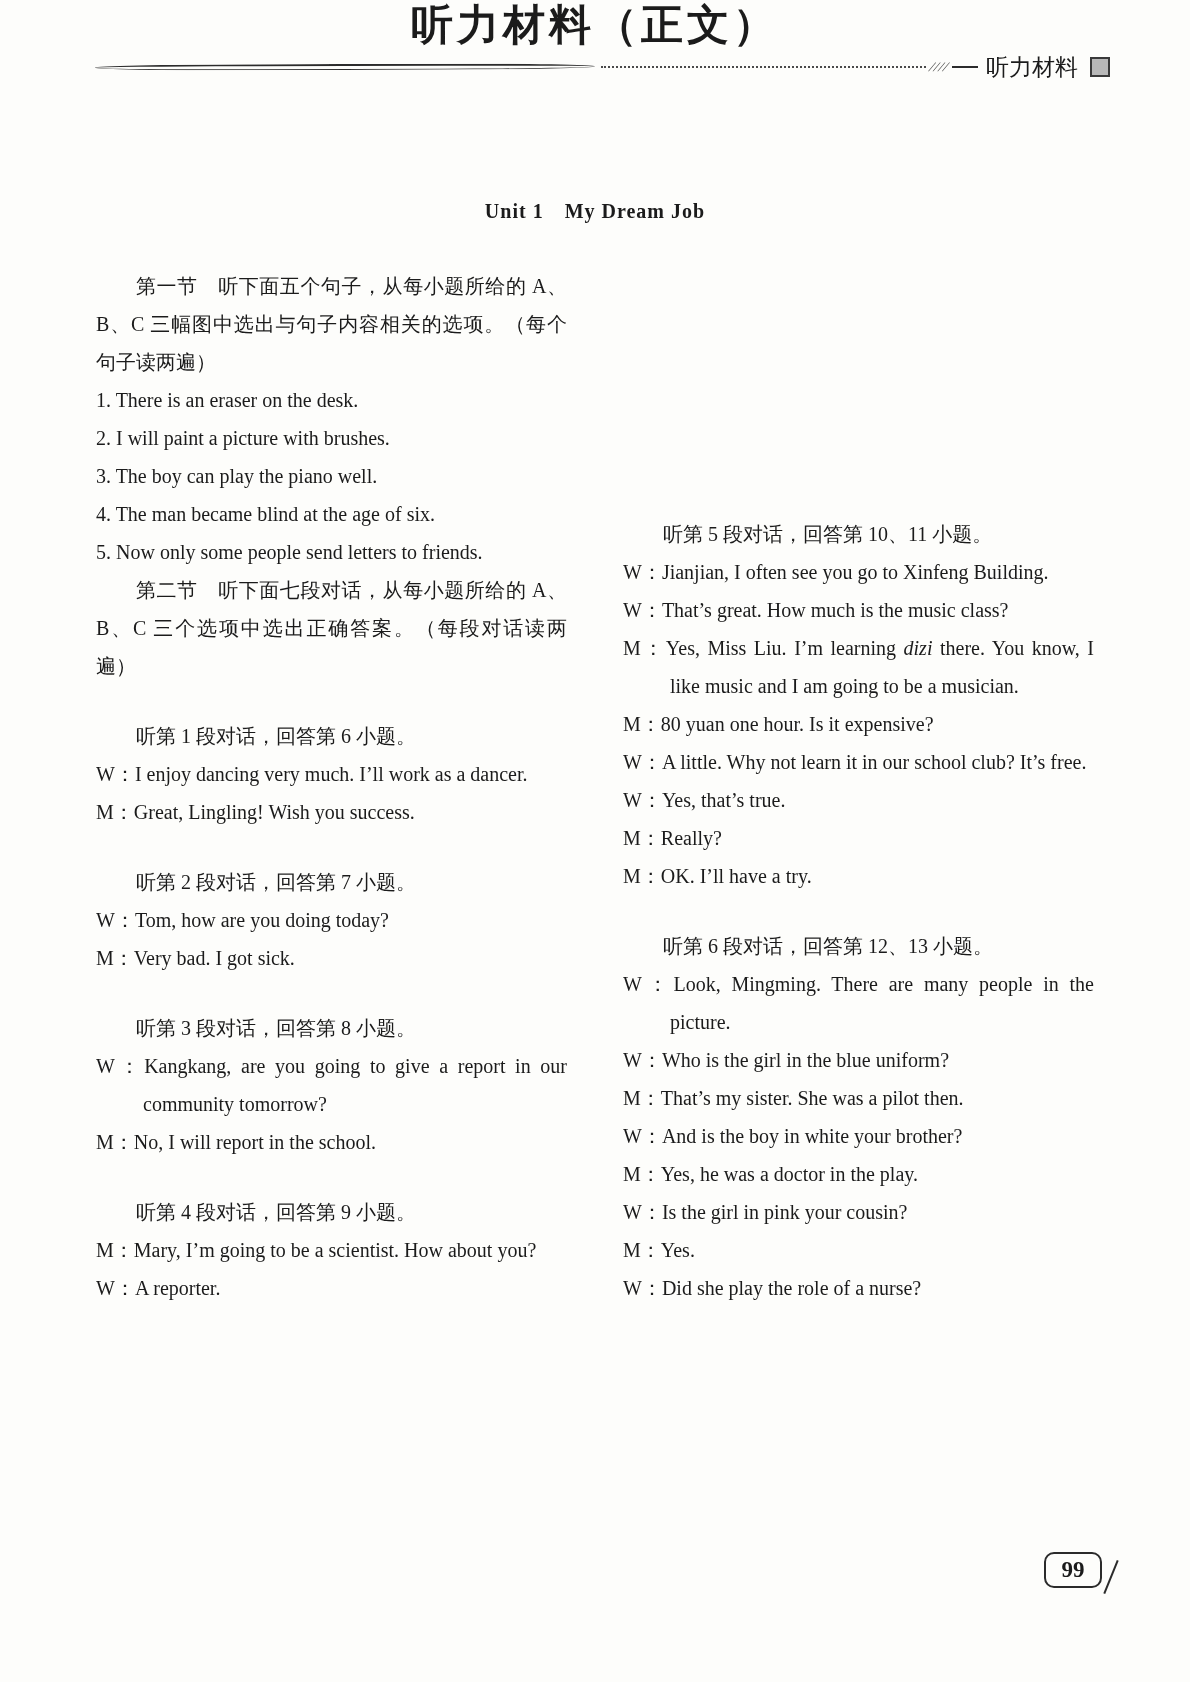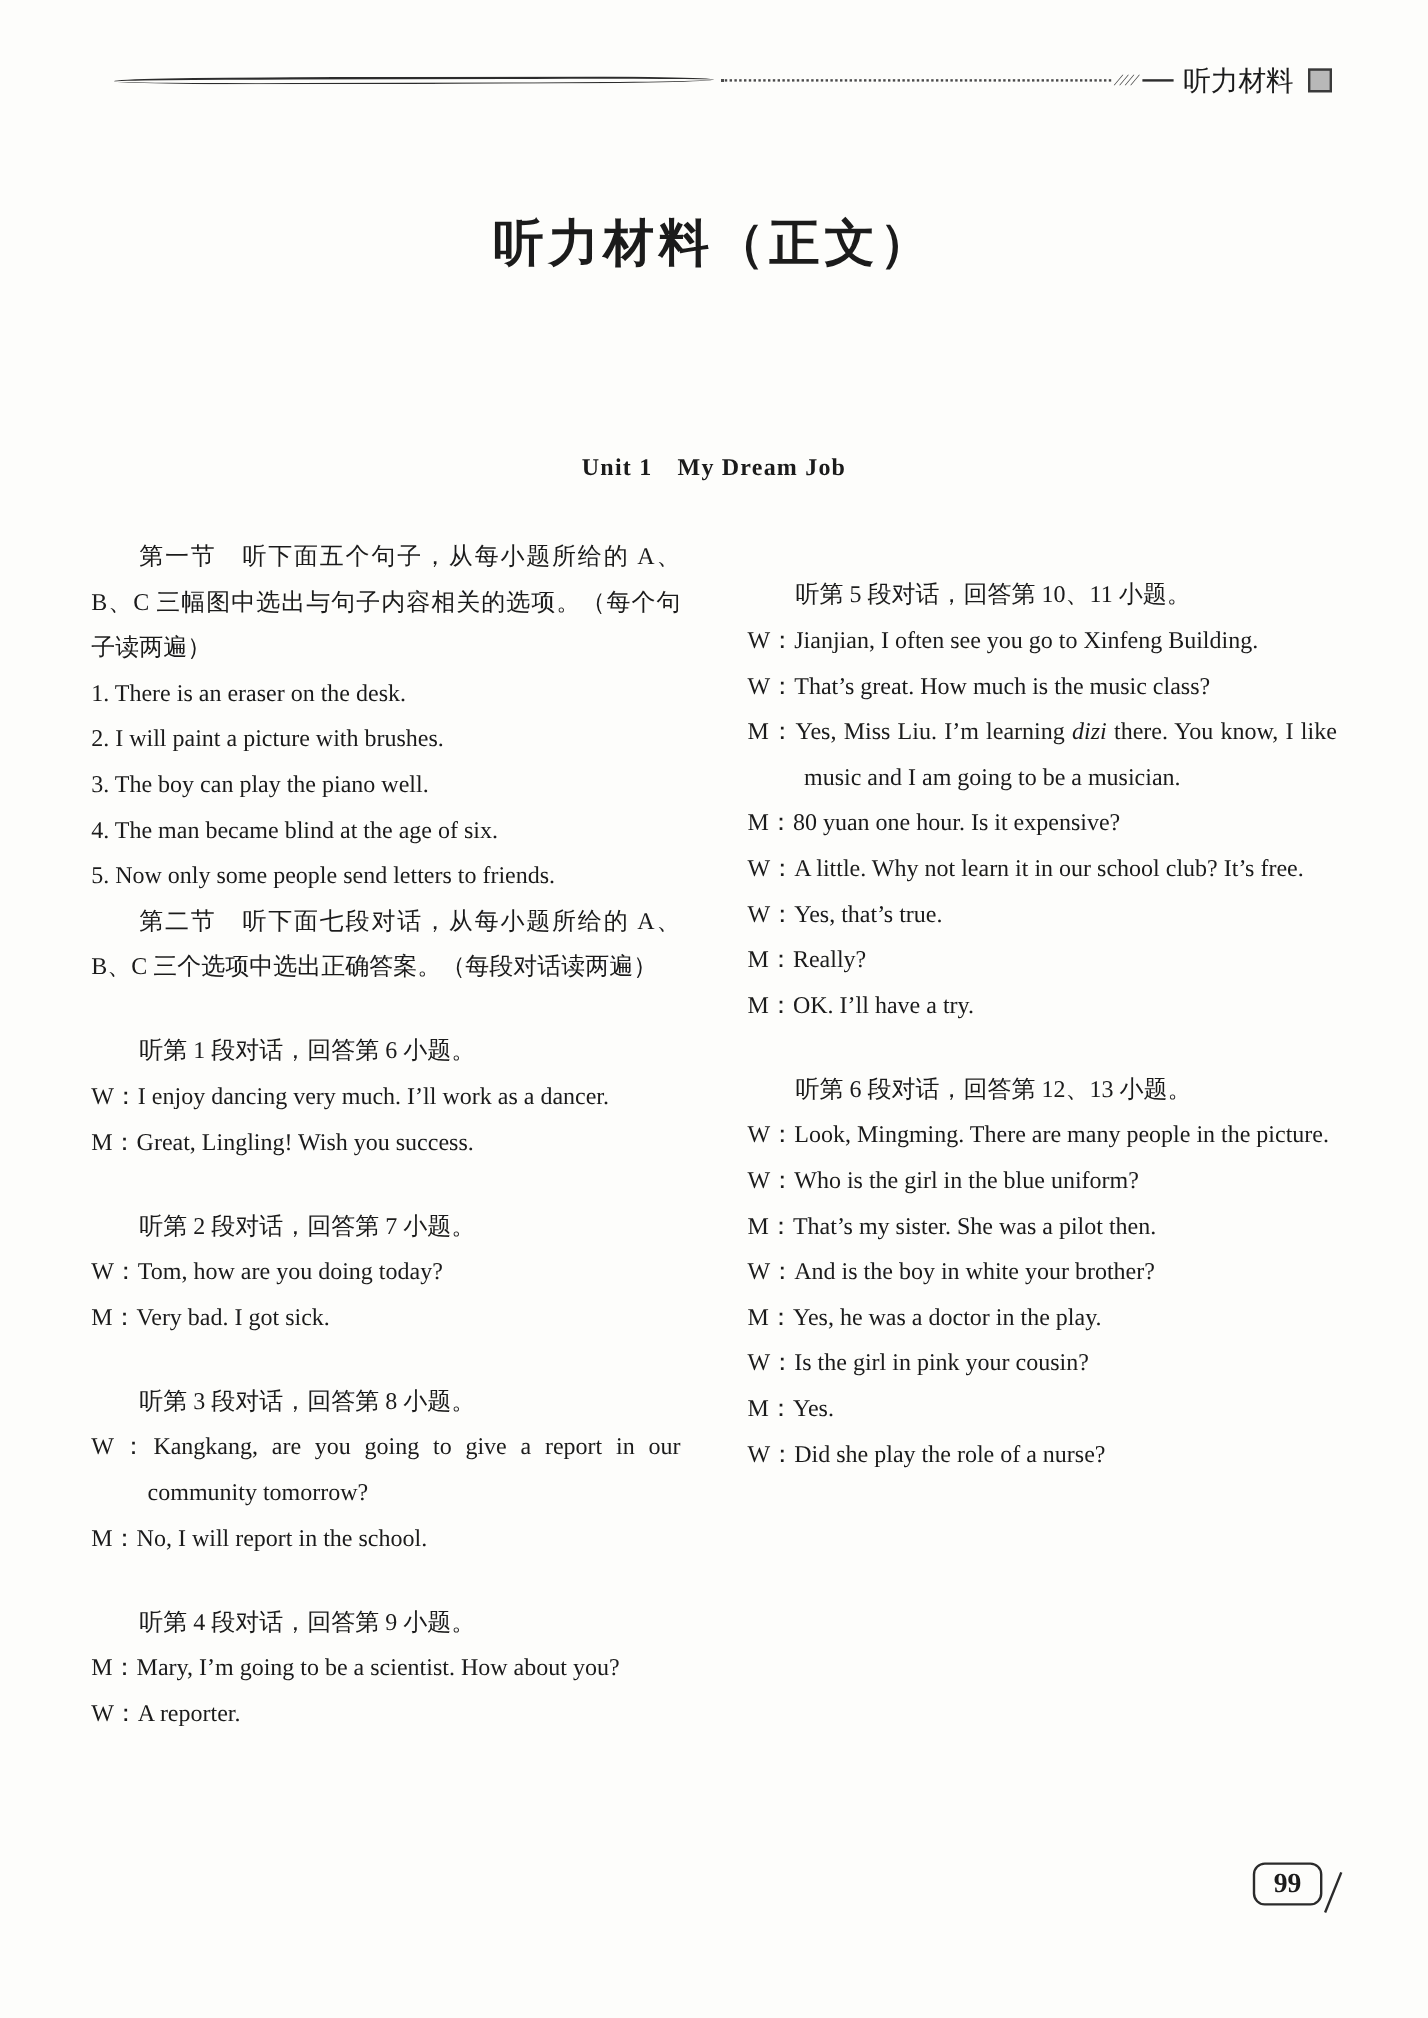--- a/index.html
+++ b/index.html
@@ -28,31 +28,31 @@
   }
   .header-dash { width: 26px; height: 0; border-bottom: 2px solid #2c2c2c; margin-right: 8px; }
   .header-label {
     font-family: "Liberation Sans", "DejaVu Sans", sans-serif;
     font-weight: 400; font-size: 23px; margin-right: 12px; white-space: nowrap;
   }
   .header-square { width: 20px; height: 20px; background: #b8b8b8; border: 2px solid #3a3a3a; }
 
   
   .main-title {
-    margin: 0; padding-top: 178px; text-align: center;
+    margin: 0; text-align: center;
     font-family: "Liberation Sans", "DejaVu Sans", sans-serif;
     font-size: 42px; font-weight: 700; letter-spacing: 4px; line-height: 1.2;
   }
   .unit-title {
     margin: 148px 0 0; text-align: center;
     font-size: 20px; font-weight: 700; letter-spacing: 1px; white-space: pre-wrap;
   }
 
   
-  .columns { display: flex; align-items: flex-start; margin-top: 42px; padding: 0 76px; }
+  .columns { display: flex; align-items: flex-end; margin-top: 42px; padding: 0 96px; }
   .col { flex: 1; font-size: 20px; line-height: 38px; }
   .col-left  { padding-right: 26px; }
   .col-right { padding-left: 28px; }
   .col-divider {
     width: 2px;
     background: repeating-linear-gradient(to bottom, #4c4c4c 0 9px, transparent 9px 22px);
   }
 
   .line { margin: 0; }
   .line.section { text-indent: 2em; text-align: justify; }

